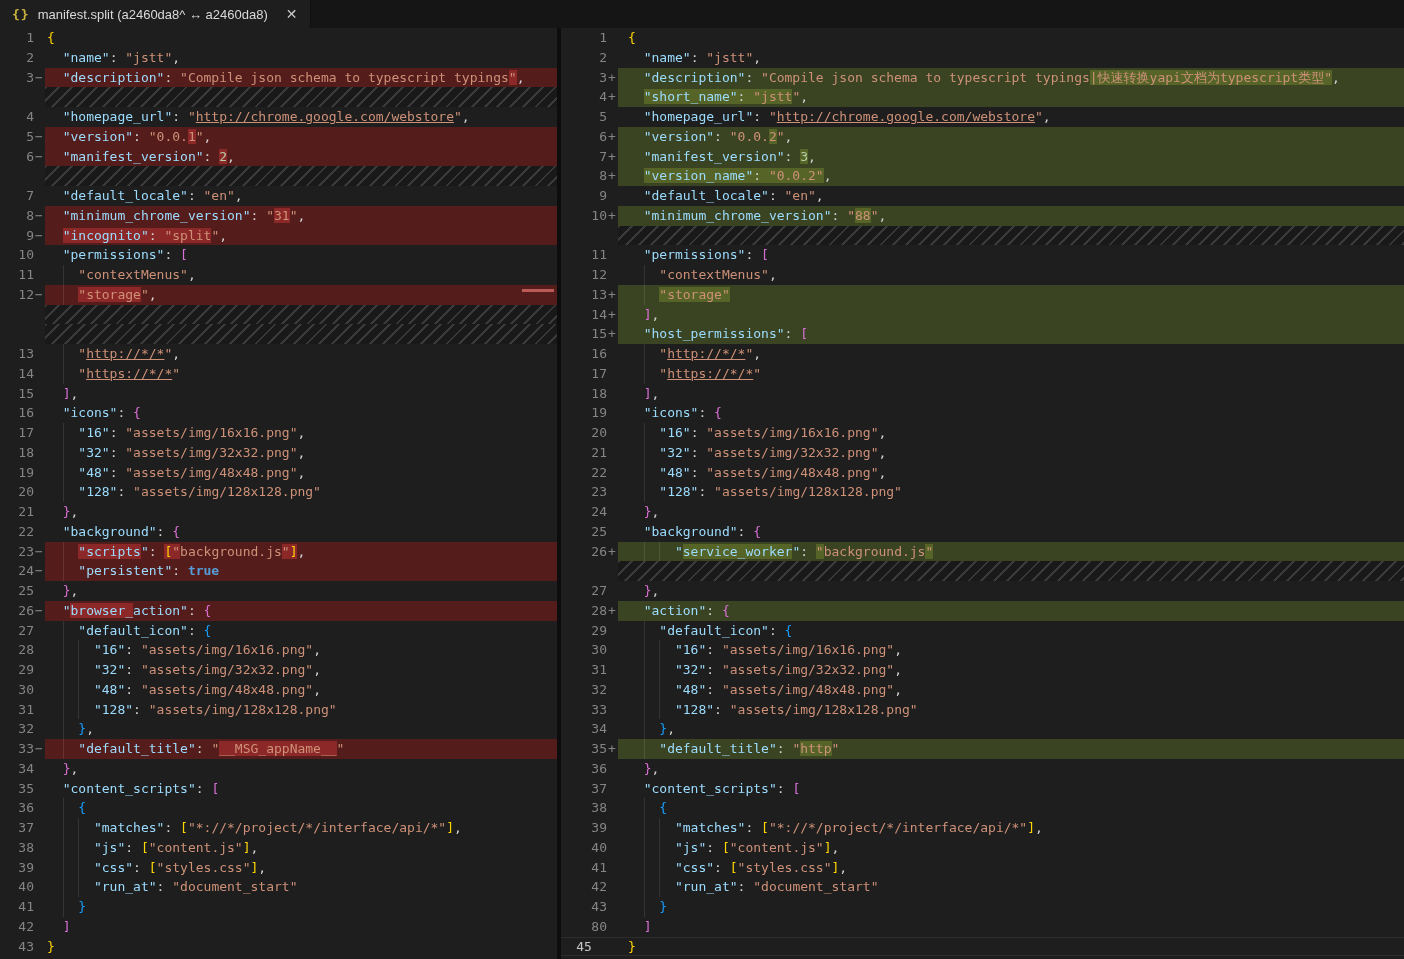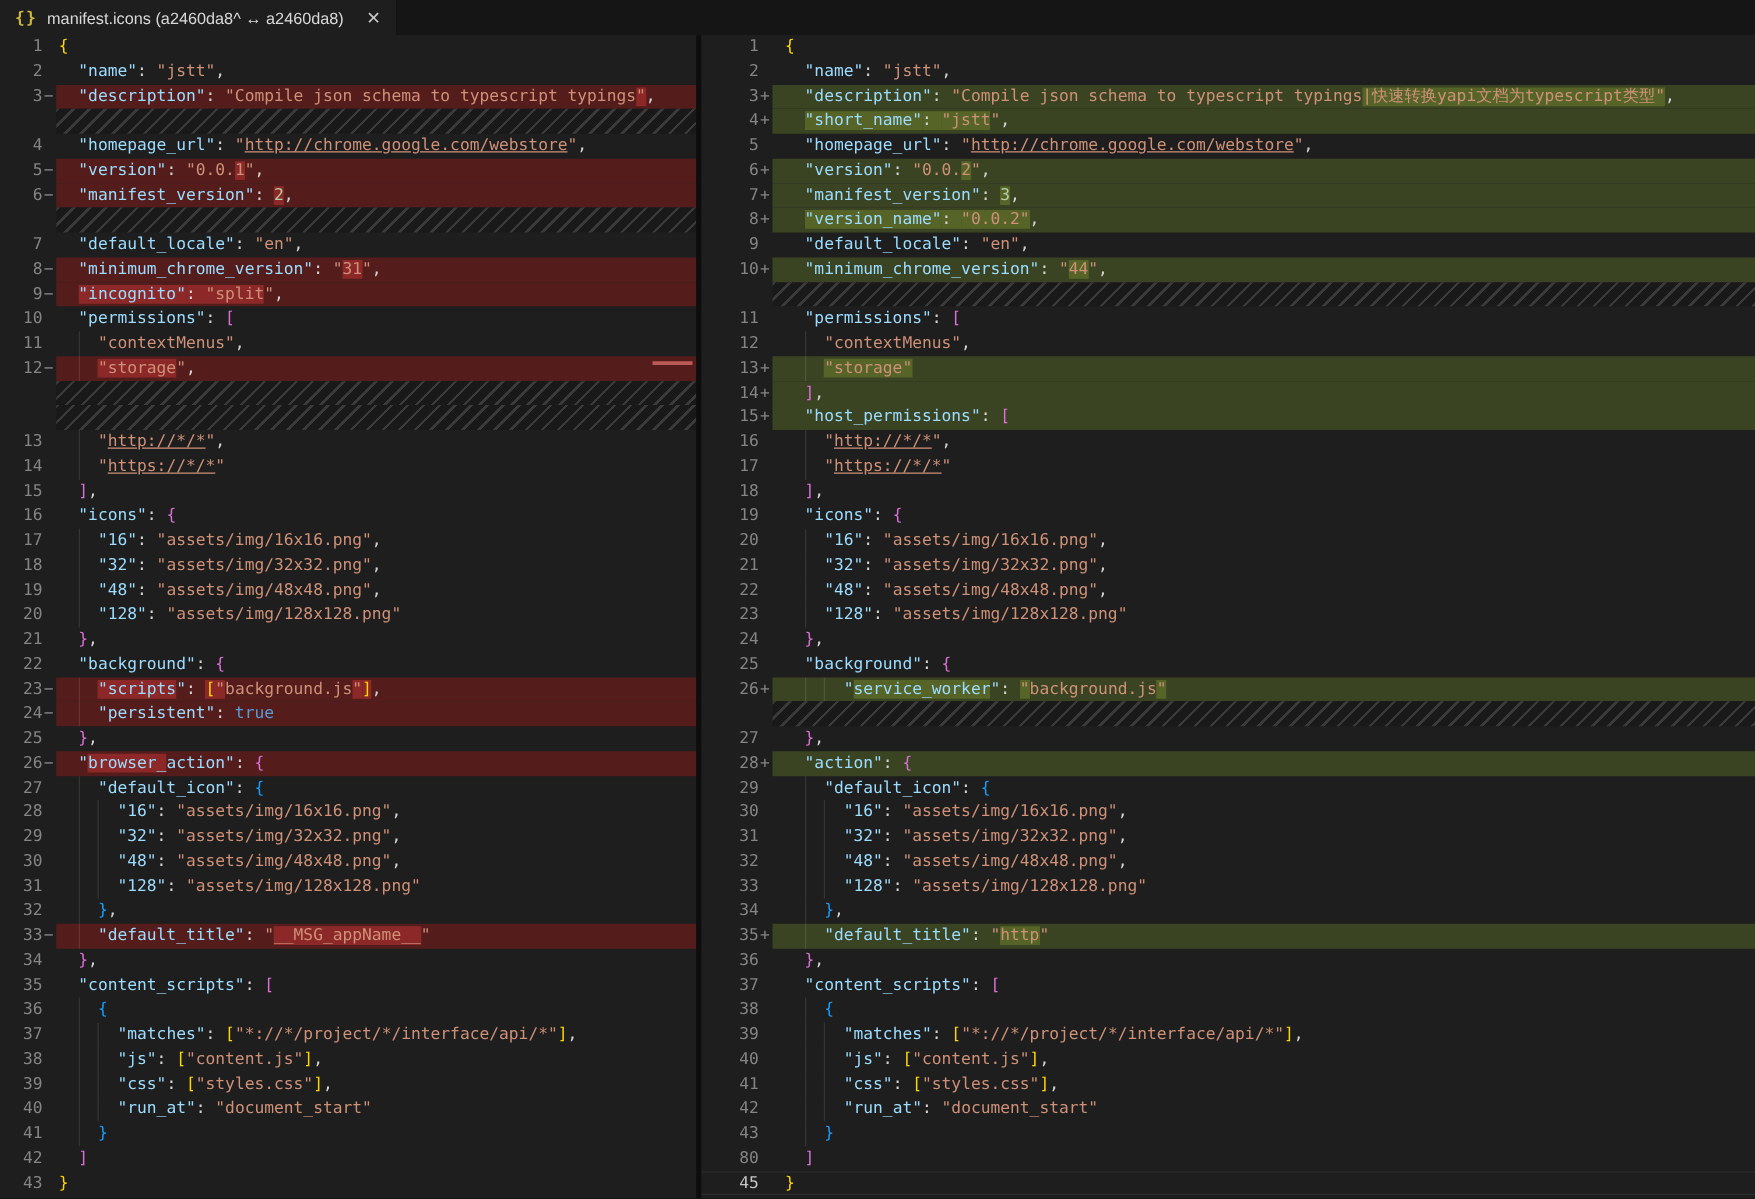--- a/index.html
+++ b/index.html
@@ -29,38 +29,38 @@
   .row.del .code{background:var(--del-line,#531a1a);}
   .row.add .code{background:var(--add-line,#3a4423);}
   .row.del .hl{background:var(--del-char,#8c2727);}
   .row.add .hl{background:var(--add-char,#566428);}
   .row.sp .code{background-color:#191919;
     background-image:repeating-linear-gradient(135deg,rgba(175,175,175,.22) 0 2px,transparent 2px 9px);}
   .guide{position:absolute;top:0;bottom:0;width:1px;background:rgba(255,255,255,.10);}
   .tk-k{color:var(--key,#9cdcfe);}
   .tk-s{color:var(--str,#ce9178);}
   .tk-n{color:var(--num-color,#b5cea8);}
-  .tk-w{color:var(--kw,#569cd6);}
+  .tk-w{color:var(--kw,#569cd6);font-weight:bold;}
   .tk-p{color:var(--pun,#d4d4d4);}
   .tk-b1{color:var(--b1,#ffd700);}
   .tk-b2{color:var(--b2,#da70d6);}
   .tk-b3{color:var(--b3,#179fff);}
   .lk{text-decoration:underline;}
   .row.cur{box-shadow:inset 0 1px 0 #2d2d2d, inset 0 -1px 0 #2d2d2d;}
-  .row.cur .num{color:var(--line-number-active,#c6c6c6);}
+  .row.cur .num{color:var(--line-number-active,#c6c6c6);text-align:center;}
   .row.dash::after{content:"";position:absolute;right:3px;top:4px;width:32px;height:3px;background:#bb5a56;}
 </style>
 </head>
 <body>
 
 <div class="window">
   <div class="tabbar">
     <div class="tab">
       <span class="tabicon">{}</span>
-      <span class="tabtitle">manifest.icons (a2460da8^ ↔ a2460da8)</span>
+      <span class="tabtitle">manifest.split (a2460da8^ ↔ a2460da8)</span>
       <span class="tabclose">✕</span>
     </div>
   </div>
   <div class="editor">
     <div class="pane left" id="pane-left">
         <div class="row">
           <div class="gut">
             <span class="num">1</span>
             <span class="sfx"></span>
           </div>
@@ -452,21 +452,21 @@
             <span class="num">9</span>
             <span class="sfx"></span>
           </div>
           <div class="code"><span>  </span><span class="tk-k">"default_locale"</span><span class="tk-p">: </span><span class="tk-s">"en"</span><span class="tk-p">,</span></div>
         </div>
         <div class="row add">
           <div class="gut">
             <span class="num">10</span>
             <span class="sfx">+</span>
           </div>
-          <div class="code"><span>  </span><span class="tk-k">"minimum_chrome_version"</span><span class="tk-p">: </span><span class="tk-s">"</span><span class="tk-s hl">44</span><span class="tk-s">"</span><span class="tk-p">,</span></div>
+          <div class="code"><span>  </span><span class="tk-k">"minimum_chrome_version"</span><span class="tk-p">: </span><span class="tk-s">"</span><span class="tk-s hl">88</span><span class="tk-s">"</span><span class="tk-p">,</span></div>
         </div>
         <div class="row sp">
           <div class="gut">
             <span class="num"></span>
             <span class="sfx"></span>
           </div>
           <div class="code"></div>
         </div>
         <div class="row">
           <div class="gut">

